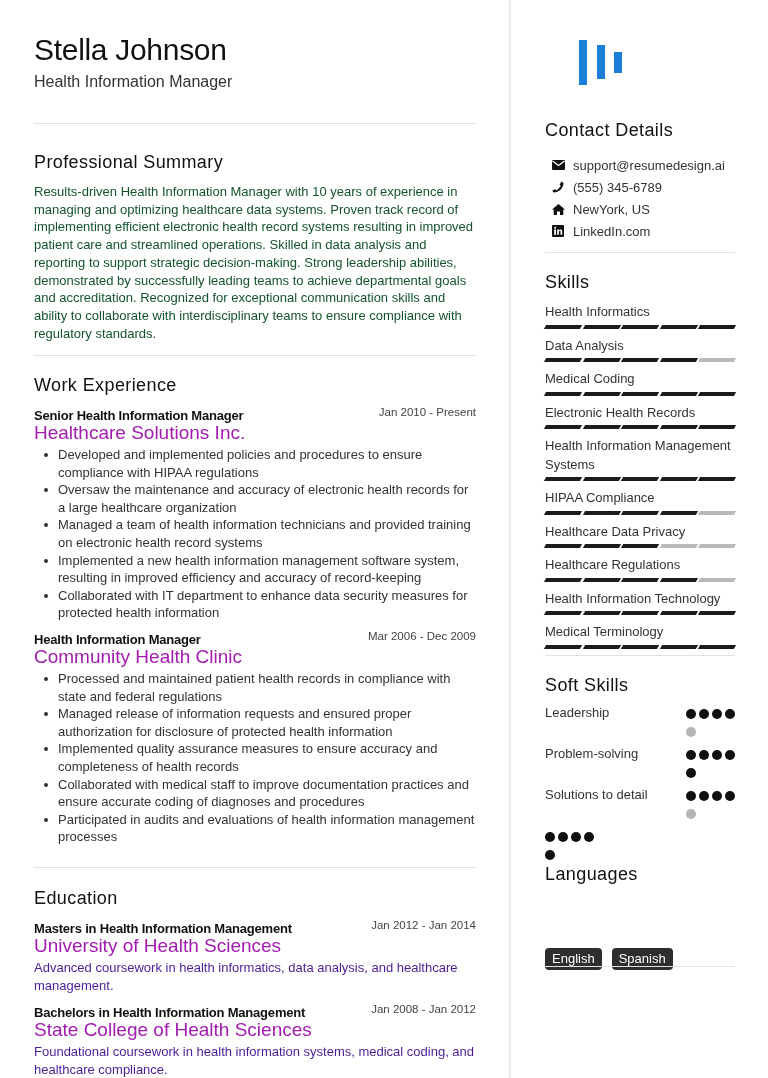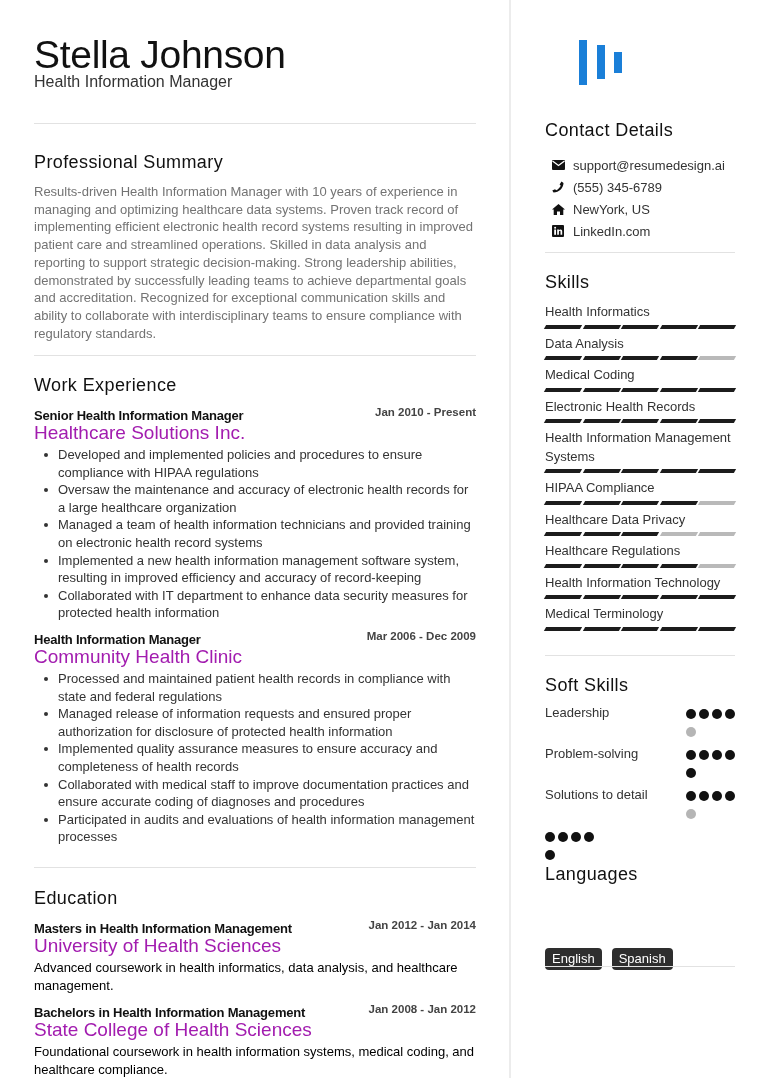--- a/index.html
+++ b/index.html
@@ -3,49 +3,49 @@
 <meta charset="utf-8">
 <style>
   * { box-sizing: border-box; margin: 0; padding: 0; }
   html, body { width: 768px; height: 1078px; overflow: hidden; background: #fff; }
   body { font-family: "Liberation Sans", "DejaVu Sans", sans-serif; color: #2b2b2b; position: relative; }
   .page { position: relative; width: 768px; height: 1078px; }
   .divider-v { position: absolute; left: 509px; top: 0; width: 2px; height: 1078px; background: #ececec; }
 
   
   .main { position: absolute; left: 34px; top: 0; width: 442px; }
-  .name { position: absolute; top: 33px; left: 0; font-size: 39px; font-weight: 400; color: #111; letter-spacing: -0.3px; white-space: nowrap; }
+  .name { position: absolute; top: 33px; left: 0; font-size: 30px; font-weight: 400; color: #111; letter-spacing: -0.3px; white-space: nowrap; }
   .role { position: absolute; top: 73px; left: 0; font-size: 16px; color: #333; white-space: nowrap; }
   .hr { position: absolute; left: 0; width: 442px; height: 1px; background: #e2e2e2; }
   .section-title { position: absolute; left: 0; font-size: 18px; font-weight: 500; color: #111; letter-spacing: 0.4px; white-space: nowrap; }
-  .summary { position: absolute; left: 0; top: 183px; width: 442px; font-size: 13px; line-height: 17.7px; color: #737373; }
+  .summary { position: absolute; left: 0; top: 183px; width: 442px; font-size: 13px; line-height: 17.7px; color: #14532d; }
 
   .job { position: absolute; left: 0; width: 442px; }
   .job-head { position: relative; height: 18px; }
   .job-title { font-size: 13px; font-weight: 700; color: #111; letter-spacing: -0.2px; white-space: nowrap; }
-  .job-date { position: absolute; right: 0; top: 0; font-size: 11.5px; color: #444; white-space: nowrap; font-weight: bold; }
+  .job-date { position: absolute; right: 0; top: 0; font-size: 11.5px; color: #444; white-space: nowrap; }
   .job-company { font-size: 19px; color: #a21caf; line-height: 17px; }
   .bullets { list-style: none; margin-top: 5px; }
   .bullets li { position: relative; padding-left: 24px; font-size: 13px; line-height: 17.6px; color: #333; }
   .bullets li::before { content: ""; position: absolute; left: 10px; top: 7px; width: 4px; height: 4px; border-radius: 50%; background: #333; }
 
-  .edu-desc { font-size: 13px; line-height: 17.6px; color: #000000; margin-top: 5px; }
+  .edu-desc { font-size: 13px; line-height: 17.6px; color: #4c1d95; margin-top: 5px; }
 
   
   .side { position: absolute; left: 545px; top: 0; width: 190px; }
   .logo { position: absolute; left: 34px; top: 40px; width: 44px; height: 45px; }
   .logo span { position: absolute; background: #1a7fd8; width: 8px; }
   .side-title { position: absolute; left: 0; font-size: 18px; font-weight: 500; color: #111; letter-spacing: 0.4px; white-space: nowrap; }
   .contact { position: absolute; left: 0; top: 154px; width: 190px; }
   .contact-row { display: flex; align-items: center; height: 22px; font-size: 13px; color: #333; white-space: nowrap; padding-left: 7px; }
   .contact-row .ic { width: 21px; display: inline-flex; align-items: center; }
   .side-hr { position: absolute; left: 0; width: 190px; height: 1px; background: #e2e2e2; }
 
   .skills { position: absolute; left: 0; top: 303px; width: 190px; }
-  .skill { margin-bottom: 0; }
+  .skill { margin-bottom: 8px; }
   .skill-name { font-size: 13px; line-height: 18.5px; color: #333; }
   .skill-bar { display: flex; gap: 3px; height: 4px; margin: 3px 0 6px 0; }
   .skill-bar span { flex: 1; height: 4px; background: #1c1c1c; transform: skewX(-30deg); }
   .skill-bar span.off { background: #b9b9b9; }
 
   .soft { position: absolute; left: 0; top: 704px; width: 190px; }
   .soft-row { position: relative; display: flex; gap: 24px; }
   .soft-name { width: 123px; font-size: 13px; line-height: 18.5px; color: #333; }
   .dots { position: relative; width: 52px; display: flex; flex-wrap: wrap; gap: 0 3px; padding-top: 5px; align-content: flex-start; }
   .dots span { width: 10px; height: 10px; border-radius: 50%; background: #111; margin-bottom: 8px; }

